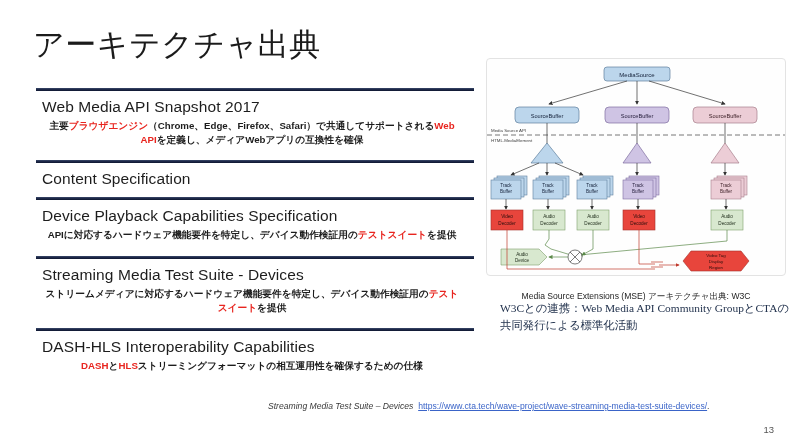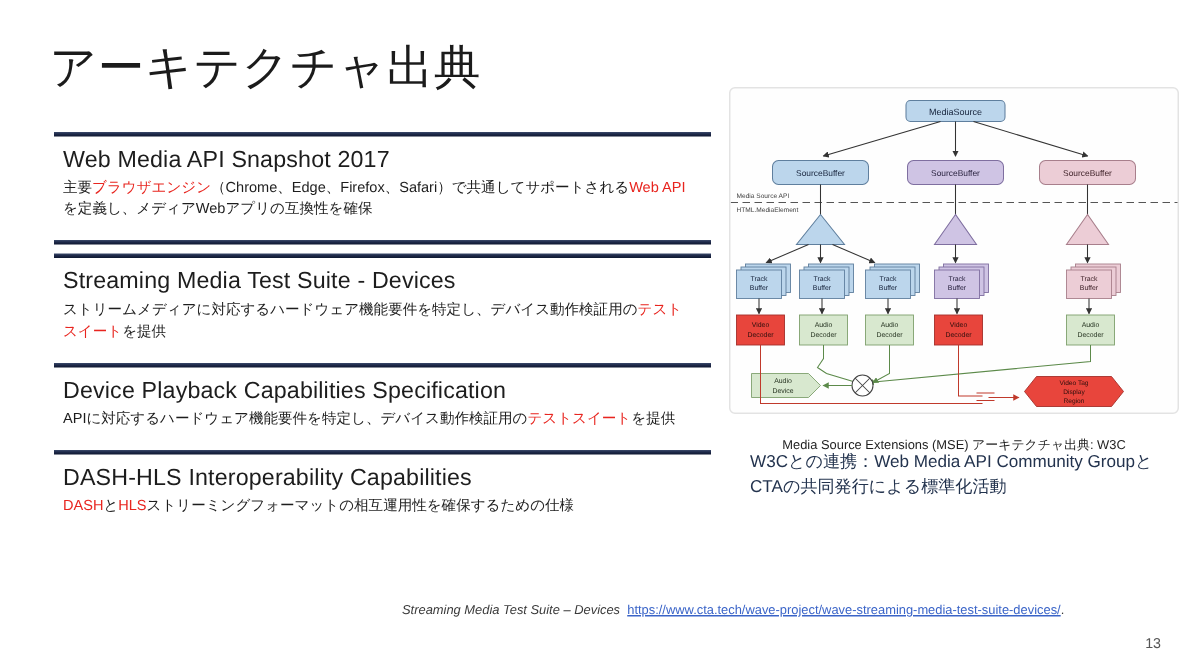--- a/index.html
+++ b/index.html
@@ -23,37 +23,37 @@
   .rule{
     height:3px;width:438px;
     background:linear-gradient(to bottom,#3b4a6b 0%,#1f2a4a 45%,#0e1730 100%);
   }
   .sec-head{
     font-size:15.5px;font-weight:400;color:#1d1d1d;
     margin:6px 0 2px 6px;line-height:20px;letter-spacing:0.1px;
   }
   .sec-body{
     font-size:9.7px;line-height:14.2px;color:#1d1d1d;
-    margin:0 0 7px 6px;width:420px;font-weight:400;
+    margin:0 0 7px 6px;width:420px;font-weight:700;text-align:center;
   }
   .hl{color:#e8251f;}
 
   
   .diagram-panel{
     position:absolute;left:486px;top:58px;width:300px;height:218px;
     background:#fefefe;border:1px solid #e3e3e3;border-radius:4px;
     box-sizing:border-box;overflow:hidden;
   }
   .diagram-caption{
     position:absolute;left:486px;top:278px;width:300px;
     text-align:center;font-size:8.6px;color:#1f1f1f;line-height:12px;margin-top:12px;
   }
   .w3c-note{
     position:absolute;left:500px;top:300px;width:290px;
-    font-size:11.4px;line-height:17px;color:#23334e;
+    font-size:11.4px;line-height:17px;color:#23334e;font-family:Liberation Serif, serif;
   }
 
   
   .footer-ref{
     position:absolute;left:268px;top:400px;width:520px;
     font-size:8.6px;color:#3a3a3a;line-height:12px;
   }
   .footer-ref .ital{font-style:italic;}
   .footer-ref a{color:#3a64c8;text-decoration:underline;}
   .page-num{
@@ -69,30 +69,31 @@
   <div class="slide-title">アーキテクチャ出典</div>
 
   <div class="sections" id="sections-host">
       <div class="section">
         <div class="rule"></div>
         <div class="sec-head">Web Media API Snapshot 2017</div>
         <div class="sec-body"><span>主要</span><span class="hl">ブラウザエンジン</span><span>（Chrome、Edge、Firefox、Safari）で共通してサポートされる</span><span class="hl">Web API</span><span>を定義し、メディアWebアプリの互換性を確保</span></div>
       </div>
       <div class="section">
         <div class="rule"></div>
+        <div class="sec-head">Content Specification</div>
+      </div>
+      <div class="section">
+        <div class="rule"></div>
+        <div class="sec-head">Device Playback Capabilities Specification</div>
+        <div class="sec-body"><span>APIに対応するハードウェア機能要件を特定し、デバイス動作検証用の</span><span class="hl">テストスイート</span><span>を提供</span></div>
       </div>
       <div class="section">
         <div class="rule"></div>
         <div class="sec-head">Streaming Media Test Suite - Devices</div>
         <div class="sec-body"><span>ストリームメディアに対応するハードウェア機能要件を特定し、デバイス動作検証用の</span><span class="hl">テストスイート</span><span>を提供</span></div>
-      </div>
-      <div class="section">
-        <div class="rule"></div>
-        <div class="sec-head">Device Playback Capabilities Specification</div>
-        <div class="sec-body"><span>APIに対応するハードウェア機能要件を特定し、デバイス動作検証用の</span><span class="hl">テストスイート</span><span>を提供</span></div>
       </div>
       <div class="section">
         <div class="rule"></div>
         <div class="sec-head">DASH-HLS Interoperability Capabilities</div>
         <div class="sec-body"><span class="hl">DASH</span><span>と</span><span class="hl">HLS</span><span>ストリーミングフォーマットの相互運用性を確保するための仕様</span></div>
       </div>
     </div>
 
   <div class="diagram-panel">
     <svg viewBox="0 0 300 218" width="300" height="218">

